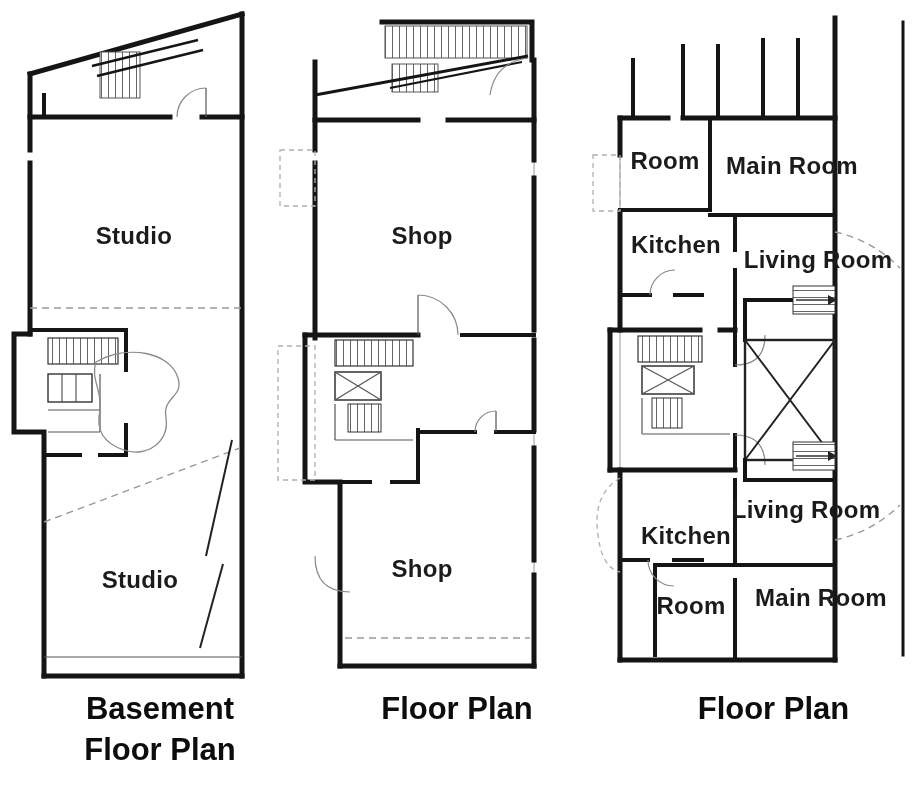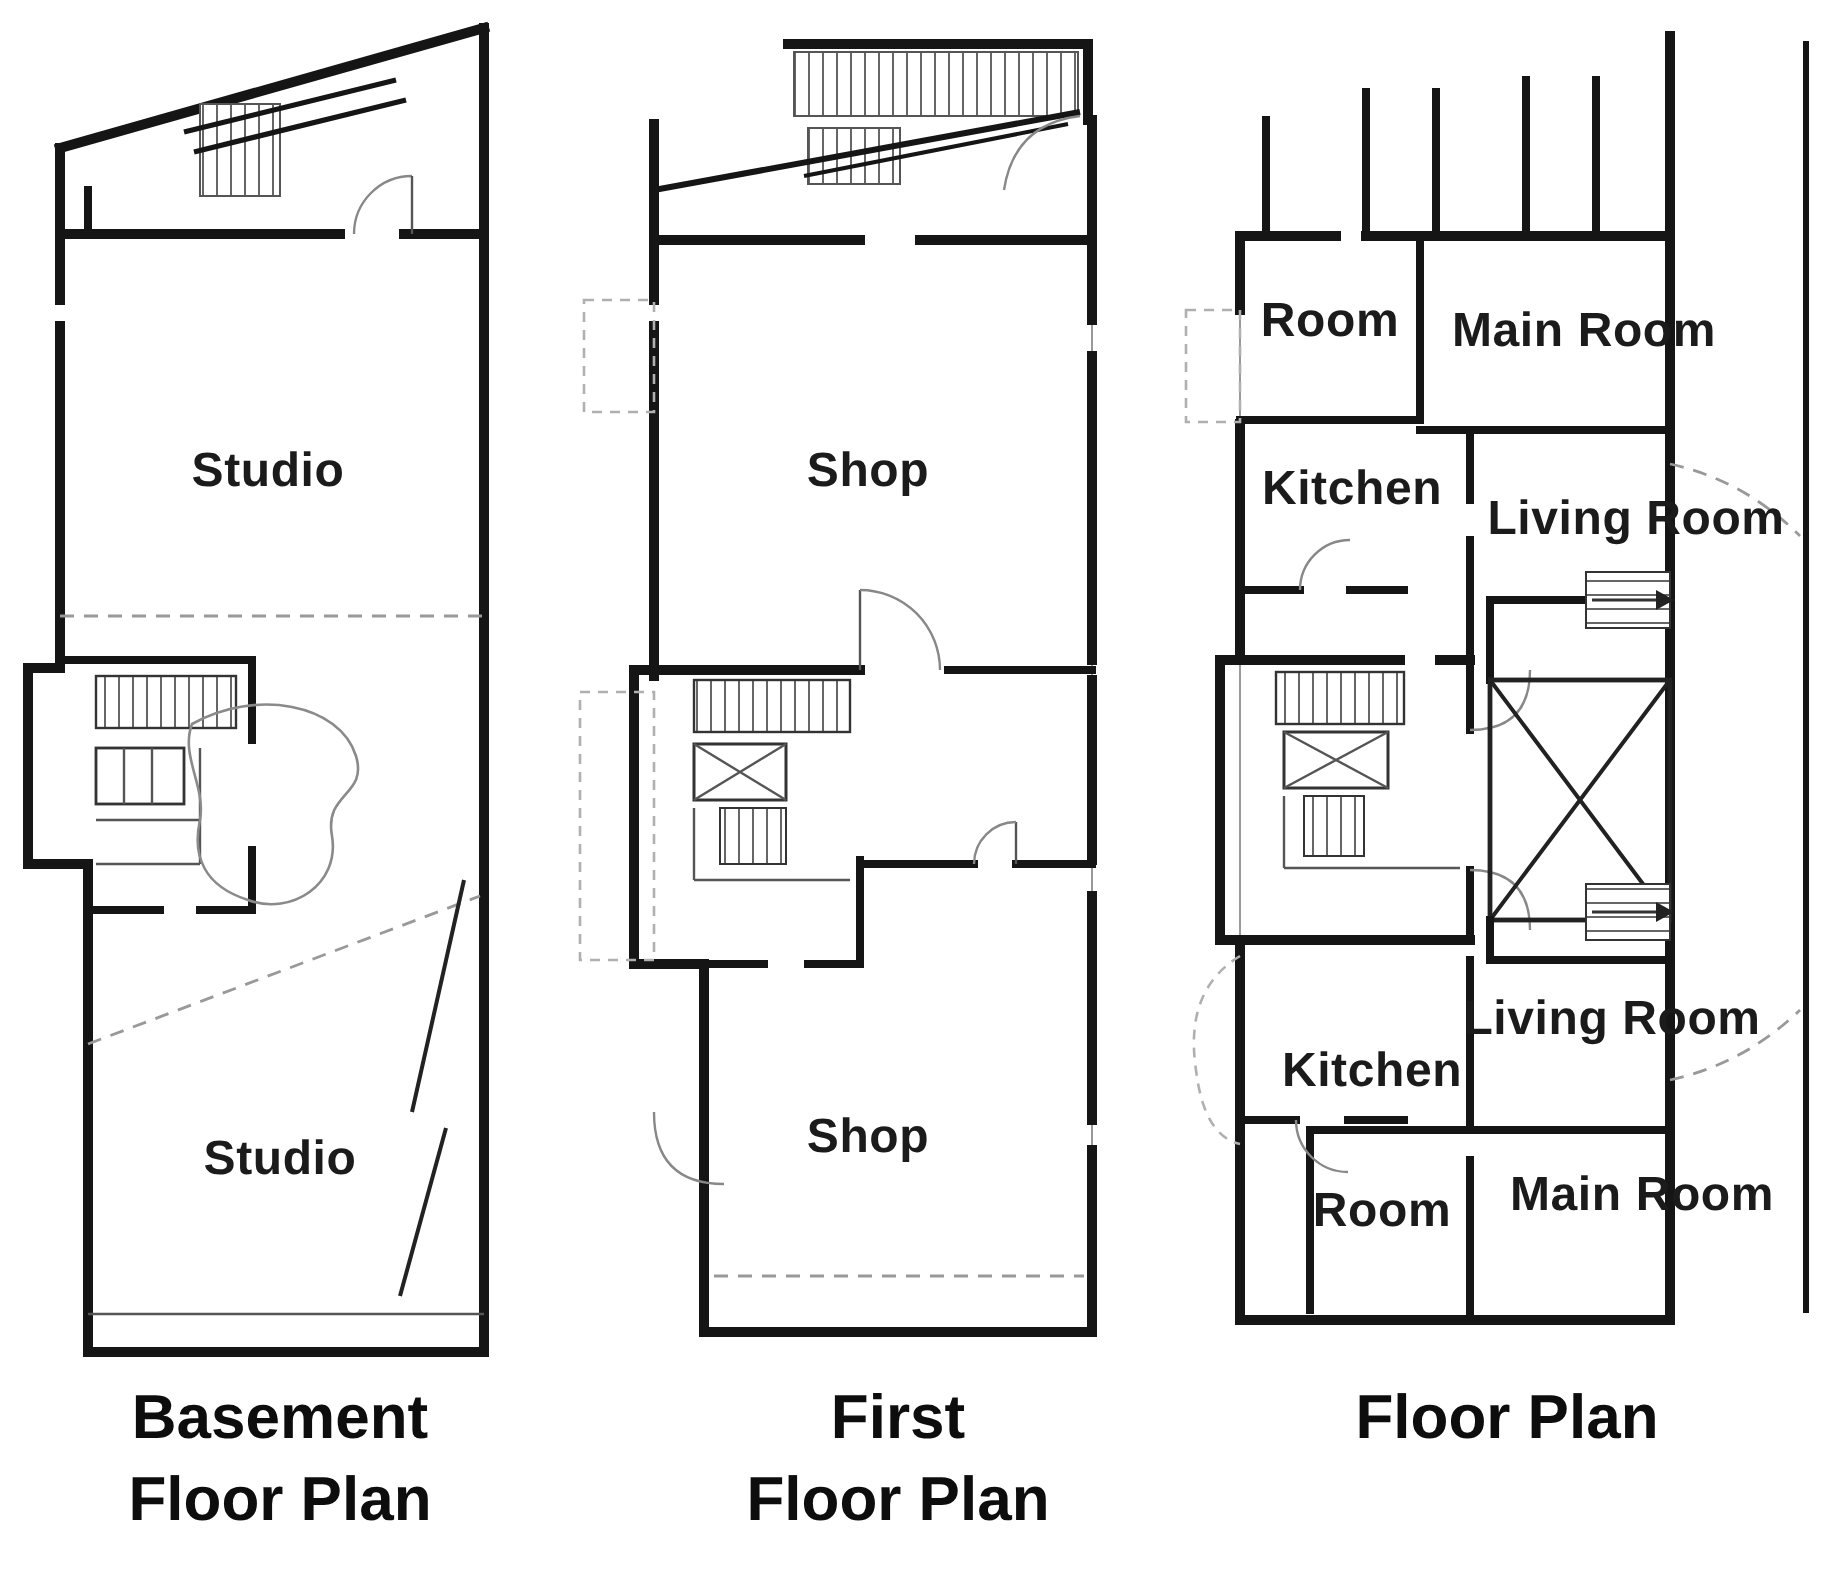--- a/index.html
+++ b/index.html
@@ -9,21 +9,21 @@
   }
   .plan{position:absolute;top:0;height:786px;}
   .plan svg{position:absolute;left:0;top:0;}
   .room-label{
     position:absolute;transform:translate(-50%,-50%);
     font-weight:bold;font-size:24px;color:#1b1b1b;white-space:nowrap;
     letter-spacing:0.3px;
   }
   .caption{
     position:absolute;top:688px;left:0;width:100%;text-align:center;
-    font-weight:bold;font-size:31px;color:#0d0d0d;line-height:41px;
+    font-weight:bold;font-size:31px;color:#0d0d0d;line-height:41px;padding-left:20px;
   }
   .caption-first{left:22px;}
   .wall{stroke:#151515;fill:none;stroke-linecap:square;}
   .w5{stroke-width:5;} .w4{stroke-width:4;} .w3{stroke-width:3;}
   .thin{stroke:#555;stroke-width:1.2;fill:none;}
   .arc{stroke:#888;stroke-width:1.2;fill:none;}
   .dashed{stroke:#999;stroke-width:1.4;fill:none;stroke-dasharray:7 5;}
   .gdash{stroke:#b0b0b0;stroke-width:1.3;fill:none;stroke-dasharray:5 4;}
   .glass{stroke:#222;stroke-width:2;fill:none;}
 </style>
@@ -84,21 +84,21 @@
       <path class="thin" d="M44,657 L242,657"></path>
     </svg>
     <div class="room-label" style="left:134px;top:236px;">Studio</div>
     <div class="room-label" style="left:140px;top:580px;">Studio</div>
     <div class="caption">
       <div>Basement</div>
       <div>Floor Plan</div>
     </div>
   </section>
 
-  <section class="plan" style="left:282px;width:290px;">
+  <section class="plan" style="left:270px;width:290px;">
     <svg width="290" height="690" viewBox="0 0 290 690">
       <path d="M264,60 L264,666" stroke="#999" stroke-width="1" fill="none"></path>
       <g>
         <path class="wall w5" d="M112,22 L262,22 M262,22 L262,60"></path>
         <path class="wall w5" d="M264,60 L264,160 M264,178 L264,330 M264,340 L264,430 M264,448 L264,560 M264,575 L264,666"></path>
         <path class="wall w5" d="M45,62 L45,150 M45,163 L45,338"></path>
         <path class="wall w5" d="M35,335 L35,482 M35,482 L70,482 M70,482 L70,666"></path>
         <path class="wall w5" d="M70,666 L264,666"></path>
       </g>
       <g>
@@ -132,21 +132,20 @@
       </g>
       <g>
         <rect x="10" y="150" width="35" height="56" class="gdash"></rect>
         <rect x="8" y="346" width="37" height="134" class="gdash"></rect>
       </g>
       <path class="dashed" d="M75,638 L260,638"></path>
     </svg>
     <div class="room-label" style="left:152px;top:236px;">Shop</div>
     <div class="room-label" style="left:152px;top:569px;">Shop</div>
     <div class="caption caption-first">
-      <div>First</div>
       <div>Floor Plan</div>
     </div>
   </section>
 
   <section class="plan" style="left:590px;width:327px;">
     <svg width="327" height="690" viewBox="0 0 327 690">
       <path d="M30,118 L30,660" stroke="#999" stroke-width="1" fill="none"></path>
       <g>
         <path class="wall w4" d="M43,60 L43,118"></path>
         <path class="wall w4" d="M93,46 L93,118"></path>

